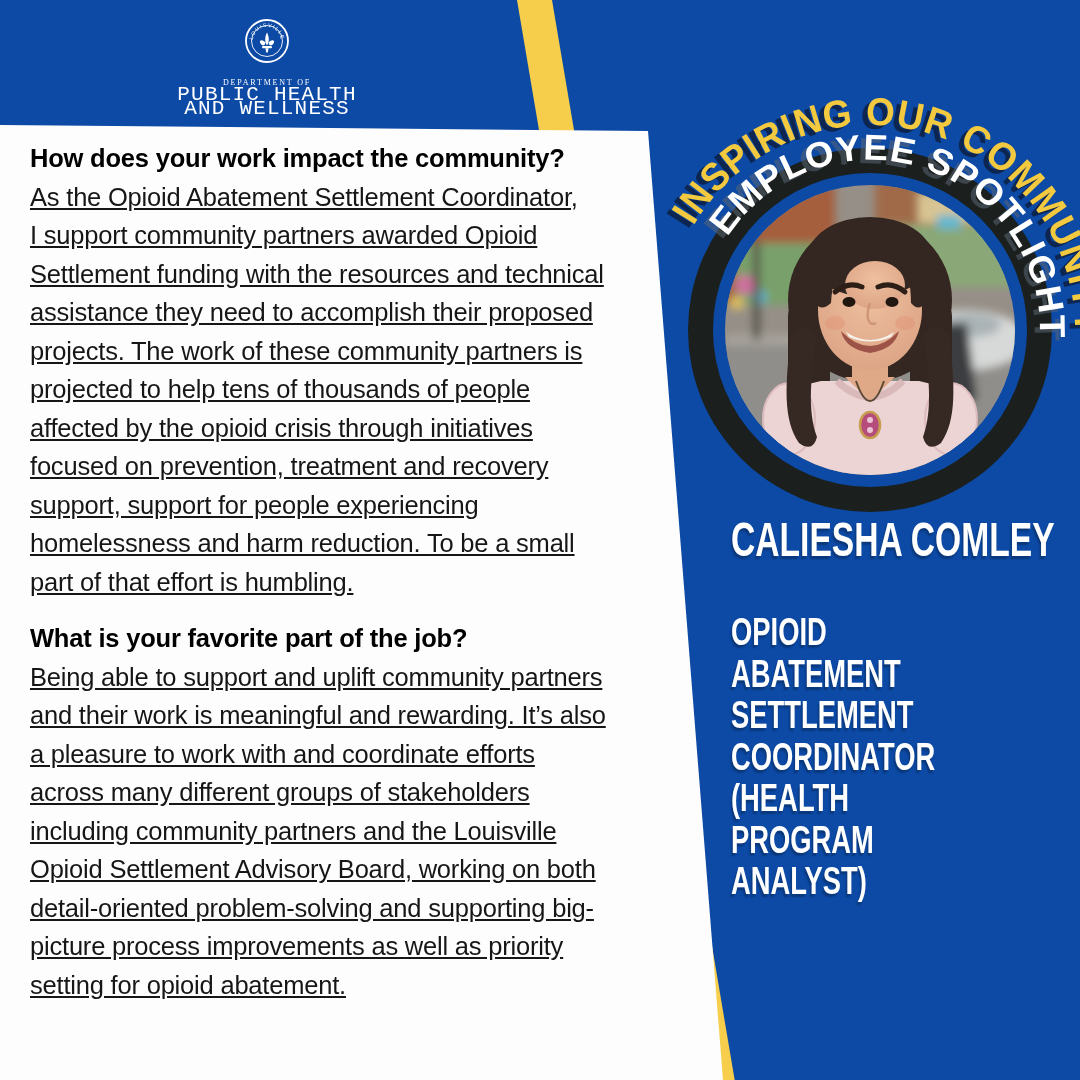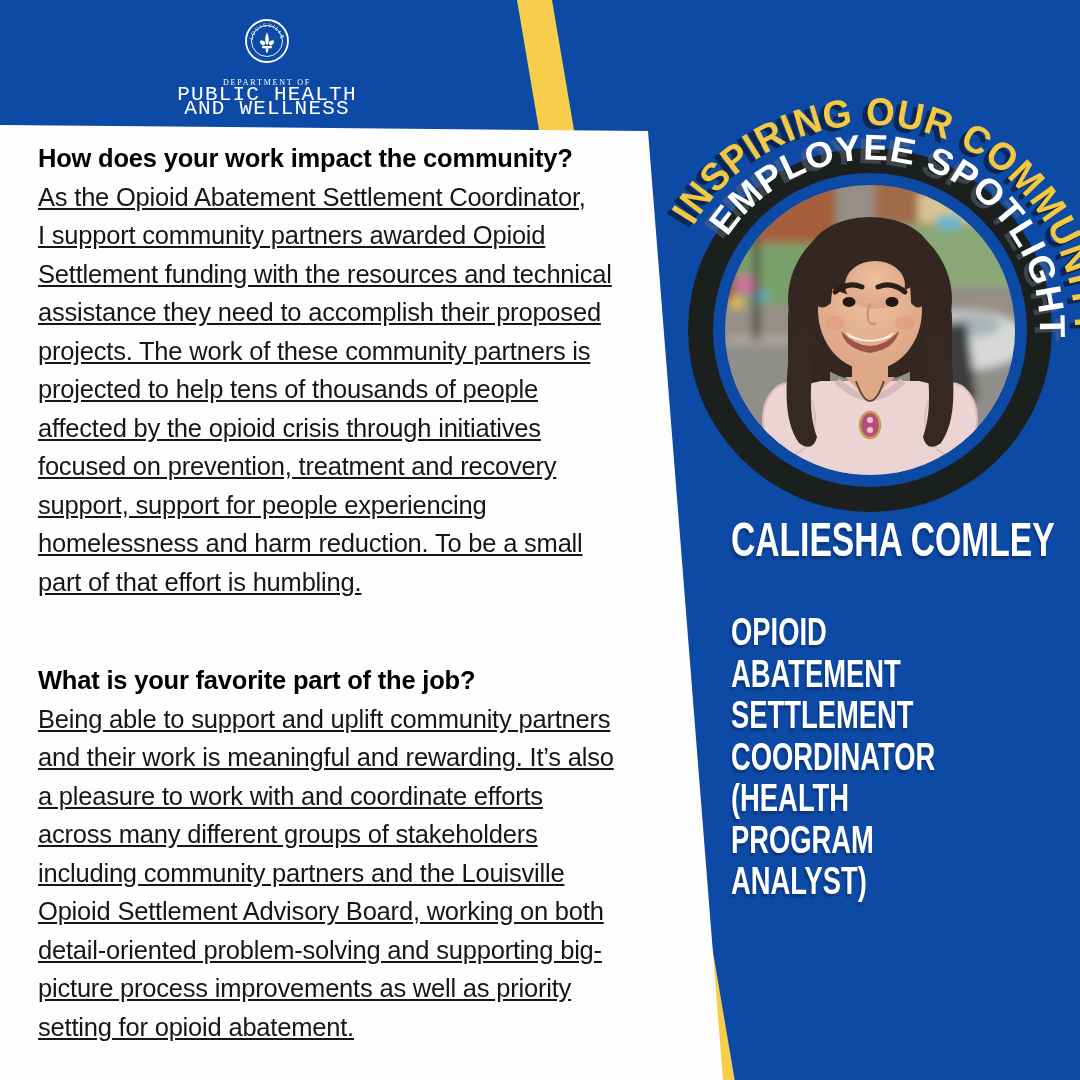--- a/index.html
+++ b/index.html
@@ -16,25 +16,25 @@
 
   
   .logo{position:absolute;left:117px;top:18px;width:300px;text-align:center;color:#fff;}
   .seal{display:block;margin:0 auto;width:46px;height:46px;}
   .logo .dept{margin-top:14px;font-family:"Liberation Serif",serif;font-size:8px;
               letter-spacing:1.8px;white-space:pre;}
   .logo .orgname{margin-top:1px;font-family:Liberation Mono, monospace;font-size:21px;
                  letter-spacing:1.2px;line-height:13.5px;white-space:pre-line;}
 
   
-  .qa-wrap{position:absolute;left:38px;top:139px;width:680px;color:#161616;
+  .qa-wrap{position:absolute;left:30px;top:139px;width:680px;color:#161616;
            font-size:25.5px;line-height:38.5px;letter-spacing:-0.2px;}
   .qa .q{font-weight:700;color:#000;white-space:pre;}
   .qa .a{white-space:pre;text-decoration:underline;}
-  .qa + .qa{margin-top:60px;}
+  .qa + .qa{margin-top:18px;}
 
   
   .ring-black{position:absolute;left:688px;top:148px;width:364px;height:364px;
               border-radius:50%;background:#1B201E;}
   .ring-gap{position:absolute;left:713px;top:173px;width:314px;height:314px;
             border-radius:50%;background:#0C4AA6;}
   .photo{position:absolute;left:725px;top:185px;width:290px;height:290px;
          border-radius:50%;overflow:hidden;}
   .arc-svg{position:absolute;left:0;top:0;pointer-events:none;}
 

